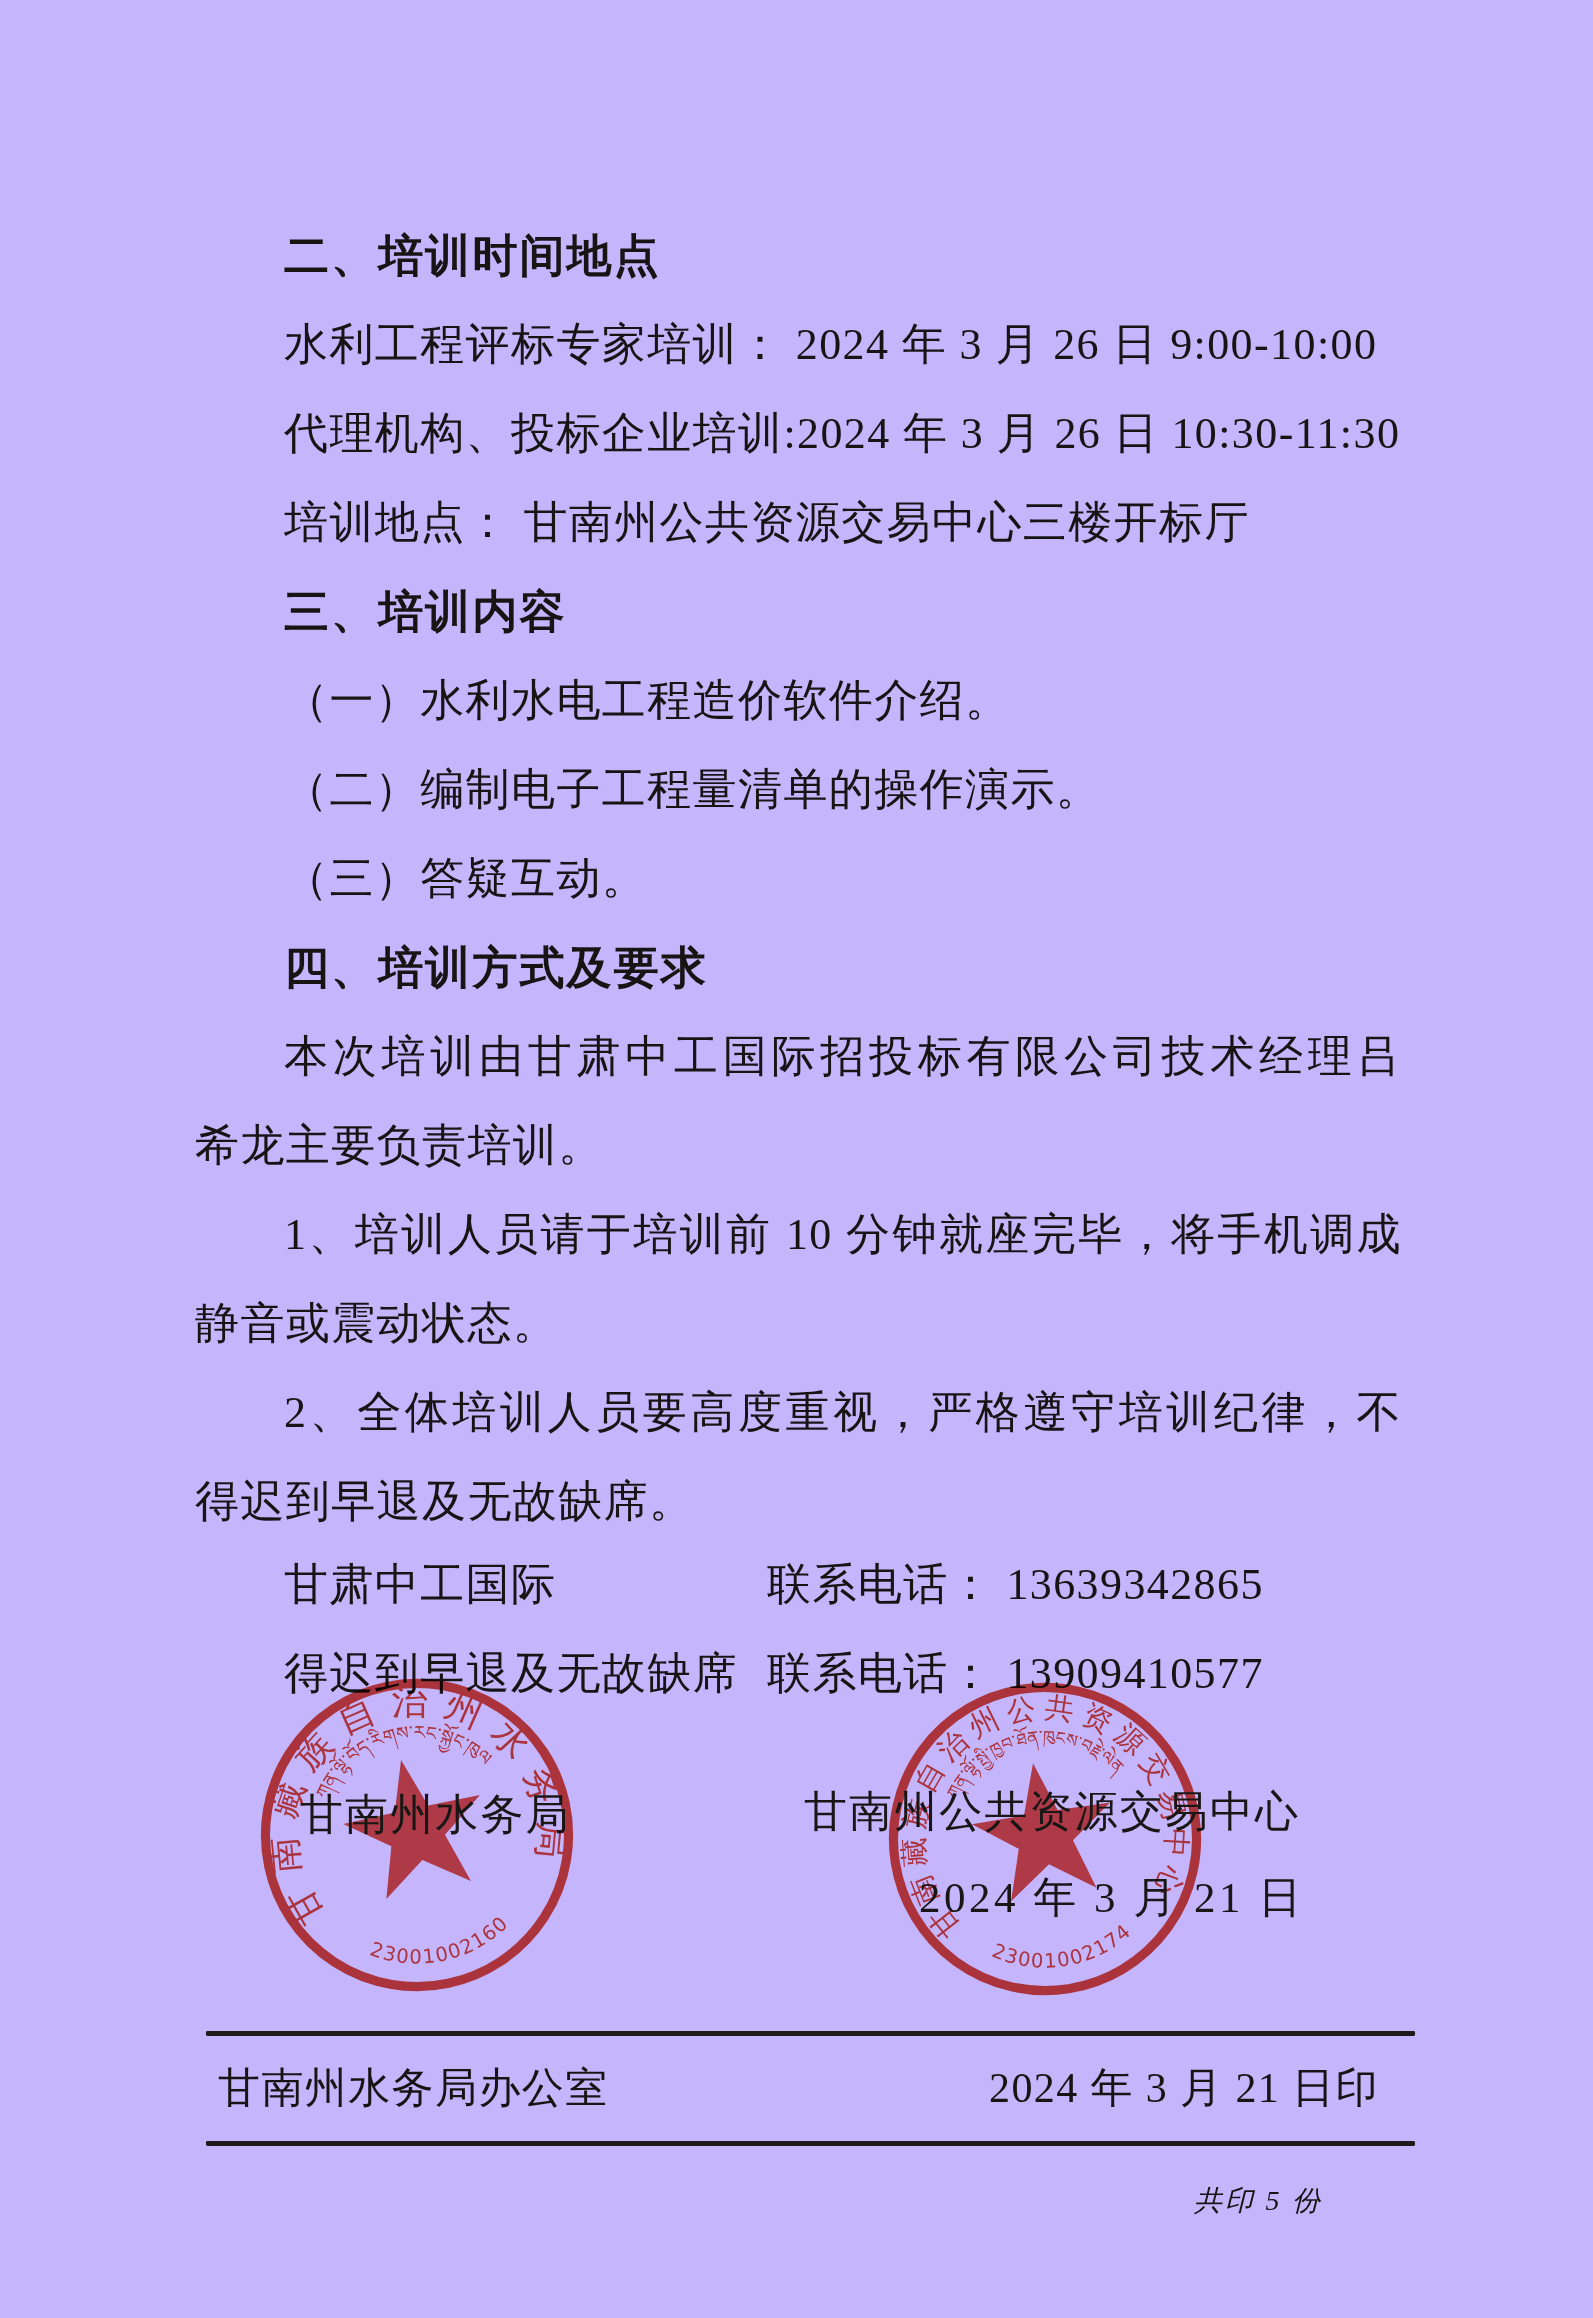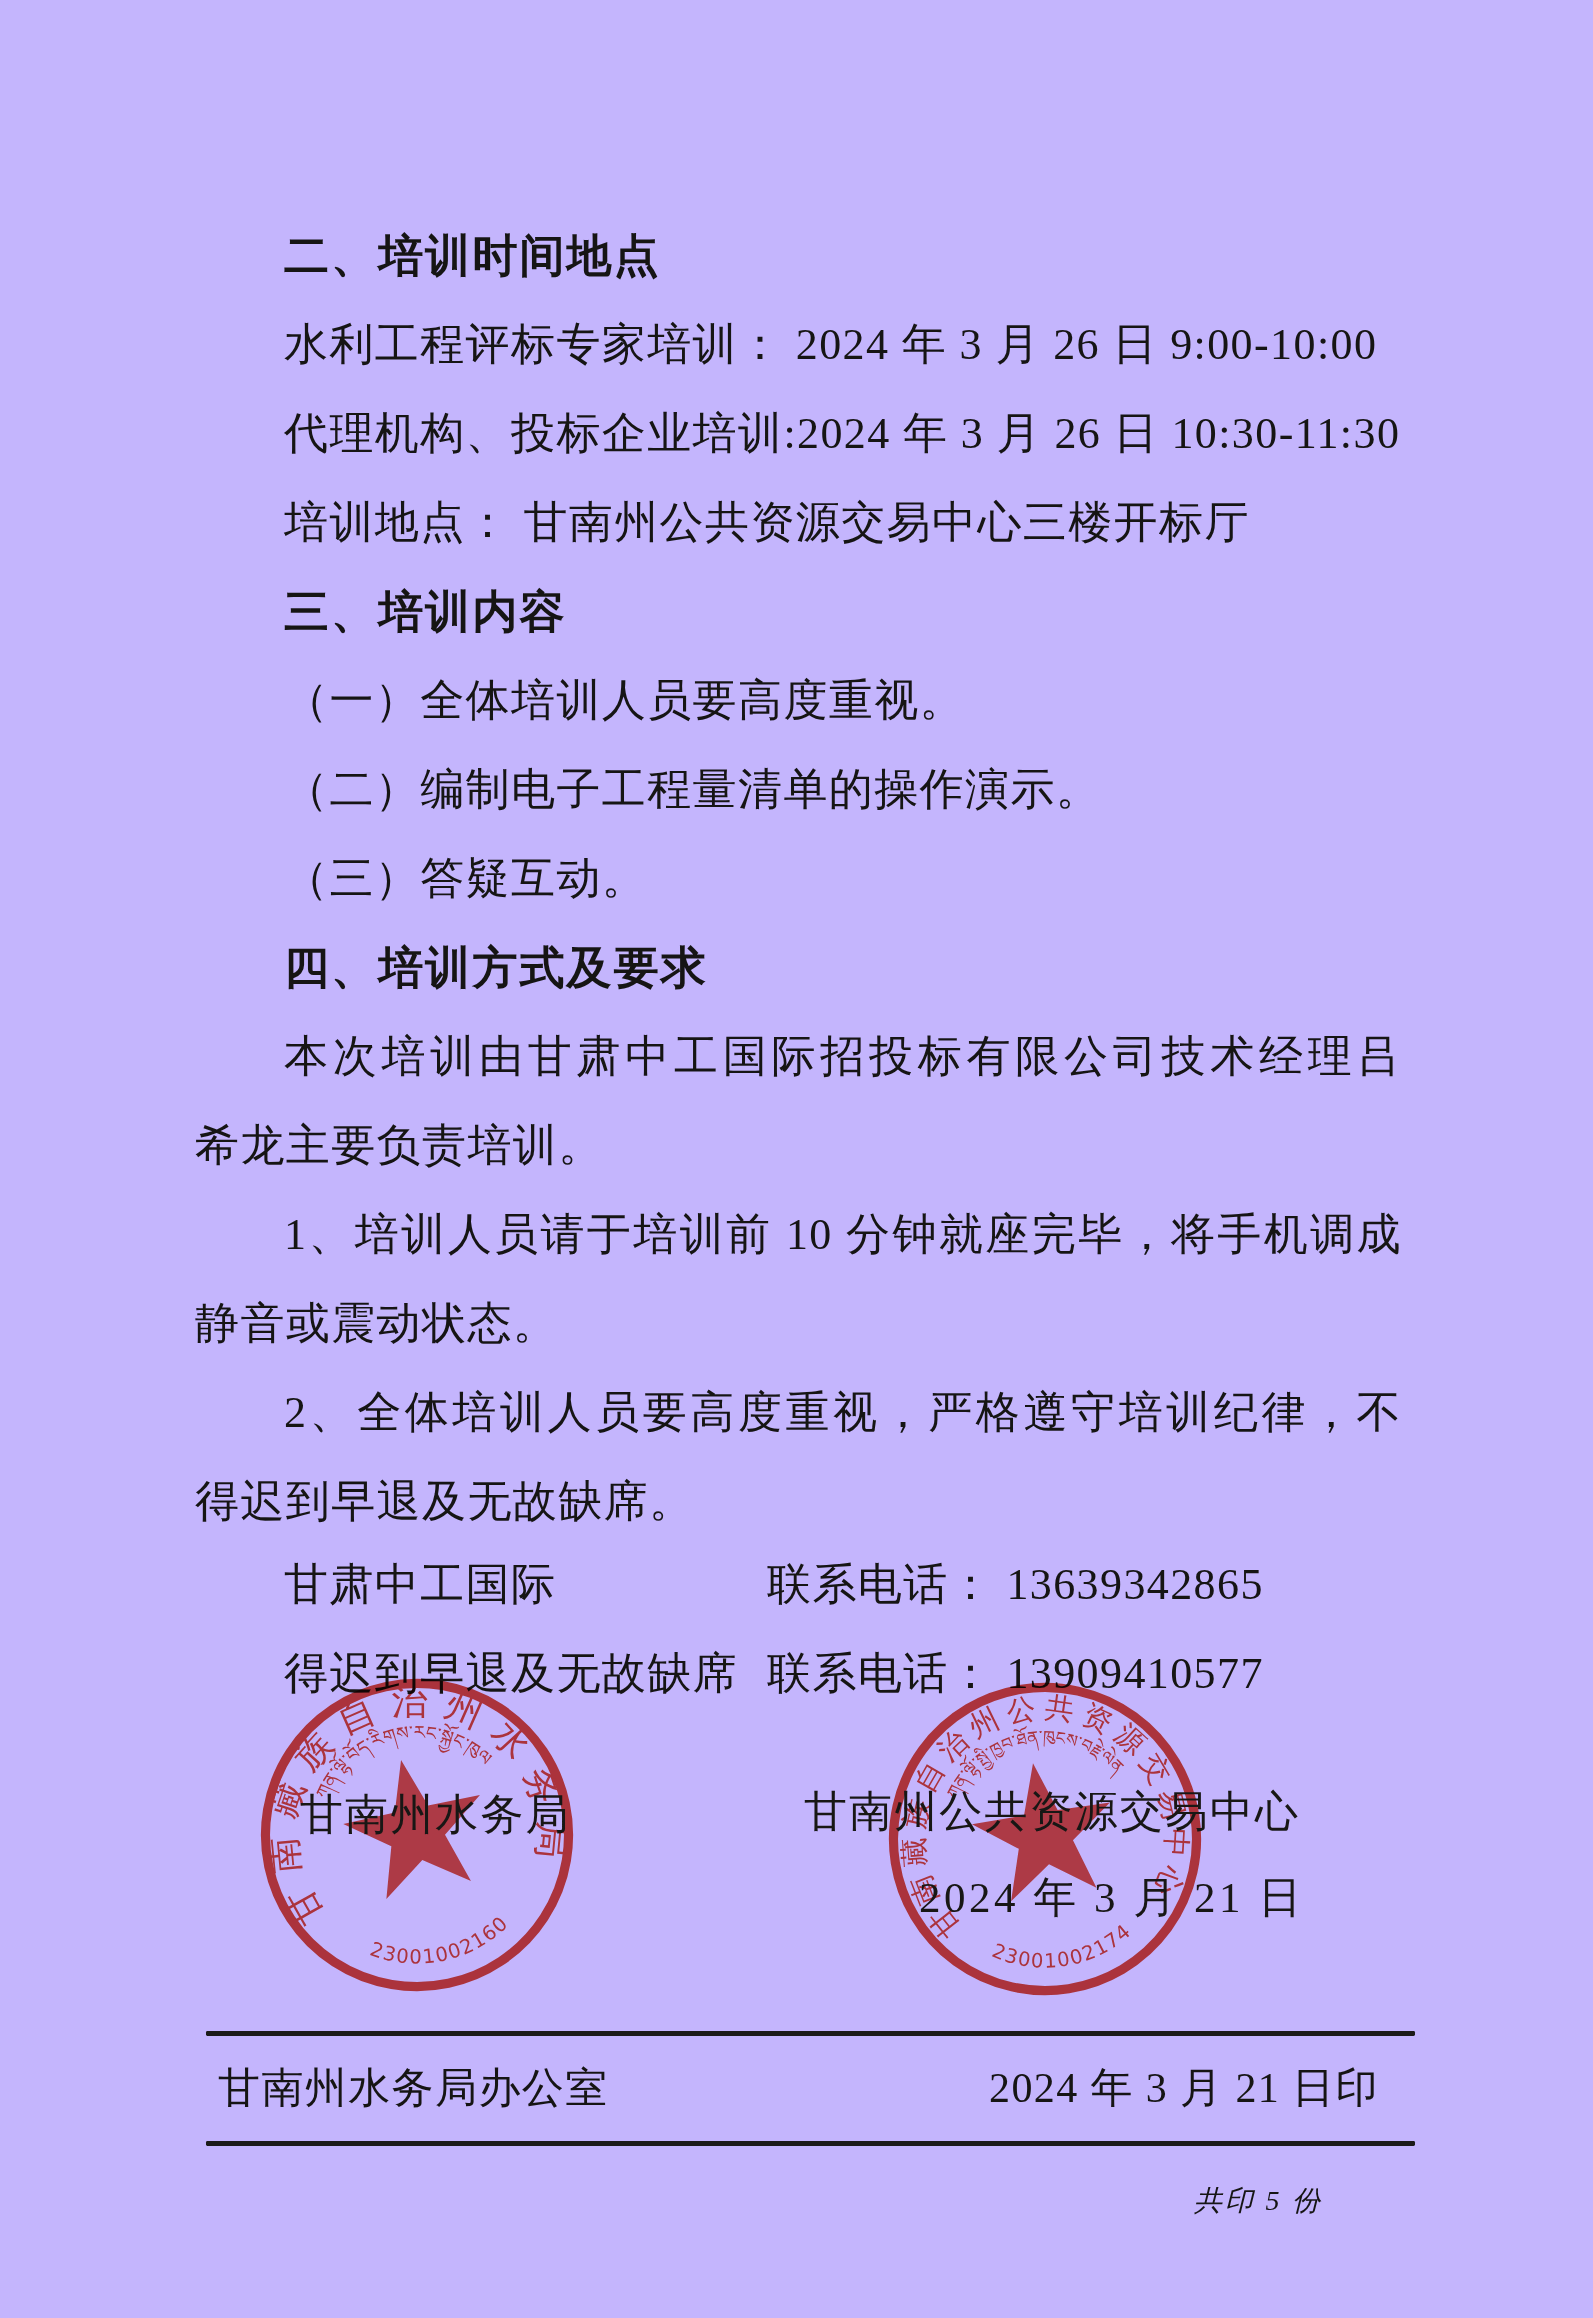--- a/index.html
+++ b/index.html
@@ -92,21 +92,21 @@
 
 <div class="page">
 
   <section class="doc">
 
   <div class="line heading indent">二、培训时间地点</div>
       <div class="line indent">水利工程评标专家培训： 2024 年 3 月 26 日 9:00-10:00</div>
       <div class="line indent">代理机构、投标企业培训:2024 年 3 月 26 日 10:30-11:30</div>
       <div class="line indent">培训地点： 甘南州公共资源交易中心三楼开标厅</div>
       <div class="line heading indent">三、培训内容</div>
-      <div class="line indent">（一）全体培训人员要高度重视。</div>
+      <div class="line indent">（一）水利水电工程造价软件介绍。</div>
       <div class="line indent">（二）编制电子工程量清单的操作演示。</div>
       <div class="line indent">（三）答疑互动。</div>
       <div class="line heading indent">四、培训方式及要求</div>
       <div class="line indent justify">本次培训由甘肃中工国际招投标有限公司技术经理吕</div>
       <div class="line">希龙主要负责培训。</div>
       <div class="line indent justify">1、培训人员请于培训前 10 分钟就座完毕，将手机调成</div>
       <div class="line">静音或震动状态。</div>
       <div class="line indent justify">2、全体培训人员要高度重视，严格遵守培训纪律，不</div>
       <div class="line">得迟到早退及无故缺席。</div>
     </section>

